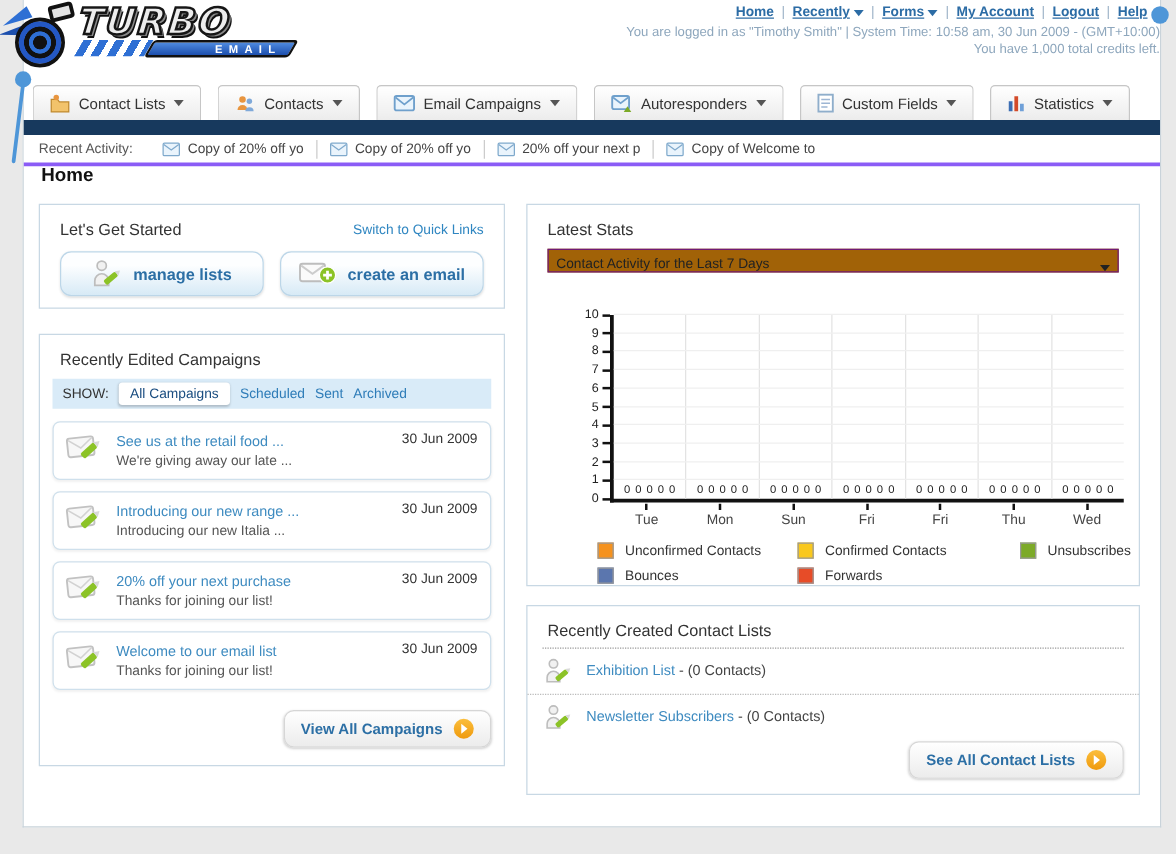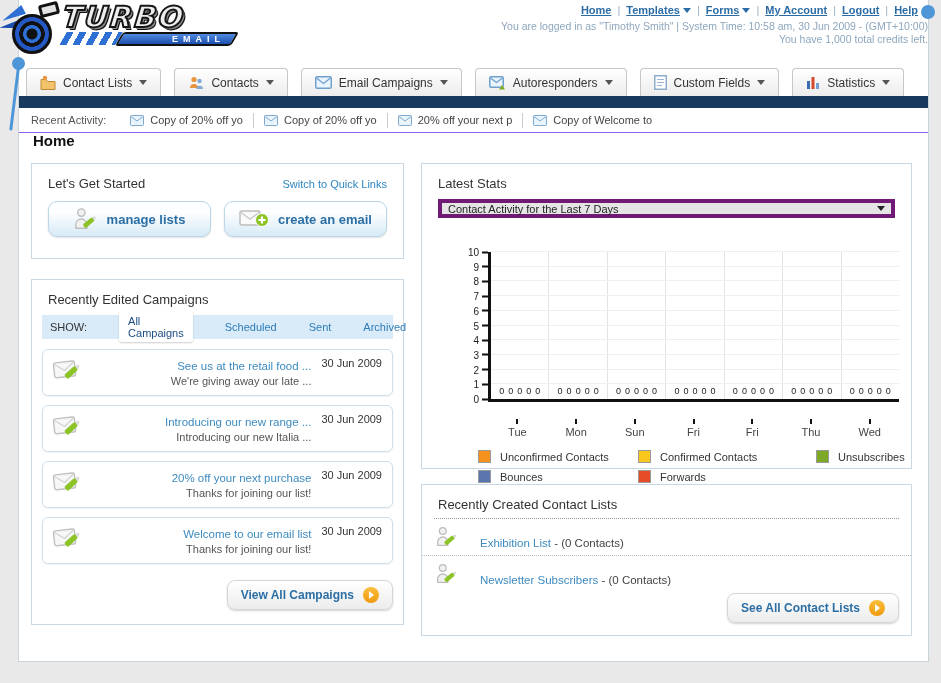--- a/index.html
+++ b/index.html
@@ -53,21 +53,21 @@
   
   .tabs { position:absolute; left:7px; top:68px; display:flex; gap:13px; align-items:center; z-index:3; }
   .tab { height:28px; padding:0 13px; display:flex; align-items:center; gap:7px;
          background:linear-gradient(#ffffff,#ececec); border:1px solid #c6c6c6; border-bottom:none;
          border-radius:4px 4px 0 0; font-size:12px; color:#333; cursor:pointer; white-space:nowrap; }
   .tab .caret { border-top-color:#555; }
   .navy-bar { position:absolute; left:0; right:0; top:96px; height:12px; background:#17395d; }
 
   
   .activity { position:absolute; left:0; right:0; top:108px; height:25px; display:flex; align-items:center;
-              padding-left:12px; font-size:11px; color:#555; border-bottom:1px solid #8b5cf6; background:#fff; }
+              padding-left:12px; font-size:11px; color:#555; border-bottom:3px solid #8b5cf6; background:#fff; }
   .activity-label { margin-right:14px; }
   .act-item { display:flex; align-items:center; gap:6px; padding:0 10px; height:15px; color:#444;
               border-right:1px solid #ccc; cursor:pointer; white-space:nowrap; }
   .act-item:last-child { border-right:none; }
 
   
   .page-title { position:absolute; left:14px; top:132px; font-size:15px; font-weight:bold; color:#111; }
 
   
   .panel { background:#fff; border:1px solid #c8d8e4; }
@@ -75,92 +75,92 @@
   .pill-btn { display:inline-flex; align-items:center; gap:9px; padding:6px 13px; border:1px solid #d6d6d6;
               border-radius:8px; background:linear-gradient(#ffffff,#ececec); color:#2c6fa5; font-weight:bold;
               font-size:12px; cursor:pointer; box-shadow:0 1px 2px rgba(0,0,0,.18); }
   .arrow-circle { width:16px; height:16px; border-radius:50%; background:linear-gradient(#fbbe3c,#ef9a0d);
                   position:relative; display:inline-block; }
   .arrow-circle::after { content:""; position:absolute; left:6px; top:4px; border-left:5px solid #fff;
                          border-top:4px solid transparent; border-bottom:4px solid transparent; }
 
   
   .left-col { position:absolute; left:12px; top:163px; width:373px; }
-  .get-started { height:96px; position:relative; }
+  .get-started { height:84px; position:relative; }
   .gs-head { display:flex; justify-content:space-between; align-items:center; padding:12px 16px 0; }
   .gs-title { font-size:13px; color:#333; }
   .gs-link { font-size:11px; color:#2f86c1; text-decoration:none; cursor:pointer; }
   .gs-buttons { display:flex; gap:13px; padding:10px 16px 0; }
   .gs-btn { flex:1; height:36px; border:1px solid #bcd6e8; border-radius:9px;
             background:linear-gradient(#fdfeff 30%, #d7eaf6); display:flex; align-items:center;
             justify-content:center; gap:9px; font-weight:bold; font-size:13px; color:#2c6fa5;
             cursor:pointer; box-shadow:0 1px 2px rgba(0,0,0,.12); }
 
   .campaigns { margin-top:20px; padding-bottom:14px; }
   .show-strip { margin:2px 10px 0; background:#d9ebf8; height:24px; display:flex; align-items:center;
-                font-size:11px; color:#333; padding:0 8px; gap:32px; }
+                font-size:11px; color:#333; padding:0 8px; gap:8px; }
   .filter { color:#2e7cb8; cursor:pointer; text-decoration:none; }
   .filter.active { background:#fff; border-radius:3px; padding:3px 9px; color:#1a4d80;
                    box-shadow:0 1px 2px rgba(0,0,0,.2); }
   .camp-rows { margin:10px 10px 0; display:flex; flex-direction:column; gap:9px; }
   .camp-row { border:1px solid #cfe0ec; border-radius:6px; padding:7px 10px 6px; display:flex; gap:10px;
               box-shadow:0 1px 2px rgba(0,0,0,.06); background:#fff; }
-  .camp-mid { flex:1; line-height:15px;text-align:right; }
+  .camp-mid { flex:1; line-height:15px; }
   .camp-title { font-size:11.5px; color:#3e8bc0; text-decoration:none; cursor:pointer; }
   .camp-sub { font-size:11px; color:#555; }
   .camp-date { font-size:11px; color:#333; }
   .view-all-wrap { display:flex; justify-content:flex-end; padding:16px 10px 0; }
 
   
   .right-col { position:absolute; left:402px; top:163px; width:491px; }
   .stats { height:306px; position:relative; }
-  .dropdown { margin:2px 16px 0; height:19px; border:4px solid #701a75; background:#e5e5e5; display:flex;
-              align-items:center; justify-content:space-between; padding:0 6px; font-size:11px; color:#222;
+  .dropdown { margin:2px 16px 0; height:19px; border:1px solid #701a75; background:#a16207; display:flex;
+              align-items:flex-end; justify-content:space-between; padding:0 6px; font-size:11px; color:#222;
               cursor:pointer; }
   .sel-caret { width:0; height:0; border-left:4px solid transparent; border-right:4px solid transparent;
                border-top:5px solid #222; }
 
   .chart { position:relative; margin:34px 12px 0 66px; height:150px;
            border-left:3px solid #111; border-bottom:3px solid #111; }
   .y-axis { position:absolute; left:-44px; top:0; bottom:0; width:41px; }
   .ytick { position:absolute; right:0; display:flex; align-items:center; gap:3px; transform:translateY(50%); }
   .ylab { font-size:10px; color:#222; }
   .ydash { width:6px; height:2px; background:#111; display:inline-block; }
   .hgrid { position:absolute; left:0; right:0; height:1px; background:#efefef; }
   .groups { position:absolute; left:0; right:0; top:0; bottom:0; display:flex; }
   .grp { flex:1; position:relative; }
   .grp + .grp { border-left:1px solid #e3e3e3; }
   .grp-vals { position:absolute; bottom:3px; left:0; right:0; display:flex; justify-content:center; gap:4px;
               font-size:9px; color:#222; }
-  .x-labels { display:flex; margin:0 12px 0 66px; padding-top:17px;align-items:flex-end; }
+  .x-labels { display:flex; margin:0 12px 0 66px; padding-top:1px;align-items:flex-end; }
   .xcell { flex:1; text-align:center; font-size:11px; color:#444; }
   .xtick { display:block; margin:0 auto 2px; width:2px; height:5px; background:#111; }
   .legend { margin:12px 12px 0 56px; display:grid; grid-template-columns:160px 178px 1fr; gap:7px 0; }
   .leg-item { display:flex; align-items:center; gap:9px; font-size:11px; color:#333; }
   .leg-swatch { width:13px; height:13px; display:inline-block; border:1px solid #999; }
 
   .contact-lists { margin-top:15px; height:152px; position:relative; }
   .dotted { border-bottom:1px dotted #999; margin:0 12px; }
-  .cl-item { display:flex; align-items:flex-end; gap:22px; padding:6px 14px; font-size:11.5px; }
+  .cl-item { display:flex; align-items:center; gap:11px; padding:6px 14px; font-size:11.5px; }
   .cl-item + .cl-item { border-top:1px dotted #bbb; }
   .cl-name { color:#3e8bc0; text-decoration:none; cursor:pointer; }
   .cl-suffix { color:#444; }
   .see-all-wrap { position:absolute; right:12px; bottom:12px; }
 </style>
 </head>
 <body>
 
 <div class="page">
   <div class="sheet">
 
     <div class="top-links">
       <a>Home</a>
         <span class="pipe">|</span>
       <a>
-          <span>Templates</span>
+          <span>Recently</span>
           <i class="caret"></i>
         </a>
         <span class="pipe">|</span>
       <a>
           <span>Forms</span>
           <i class="caret"></i>
         </a>
         <span class="pipe">|</span>
       <a>My Account</a>
         <span class="pipe">|</span>

